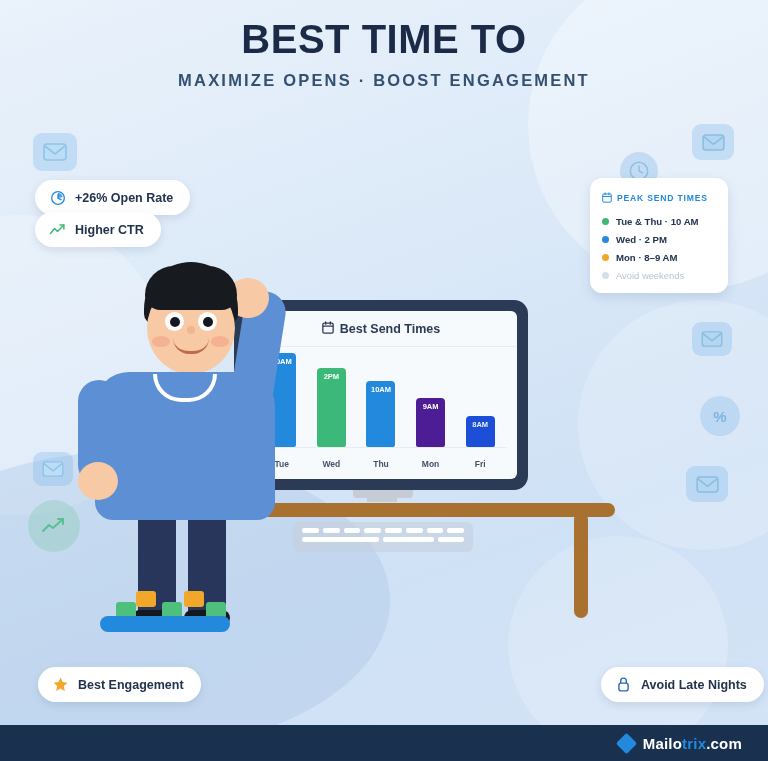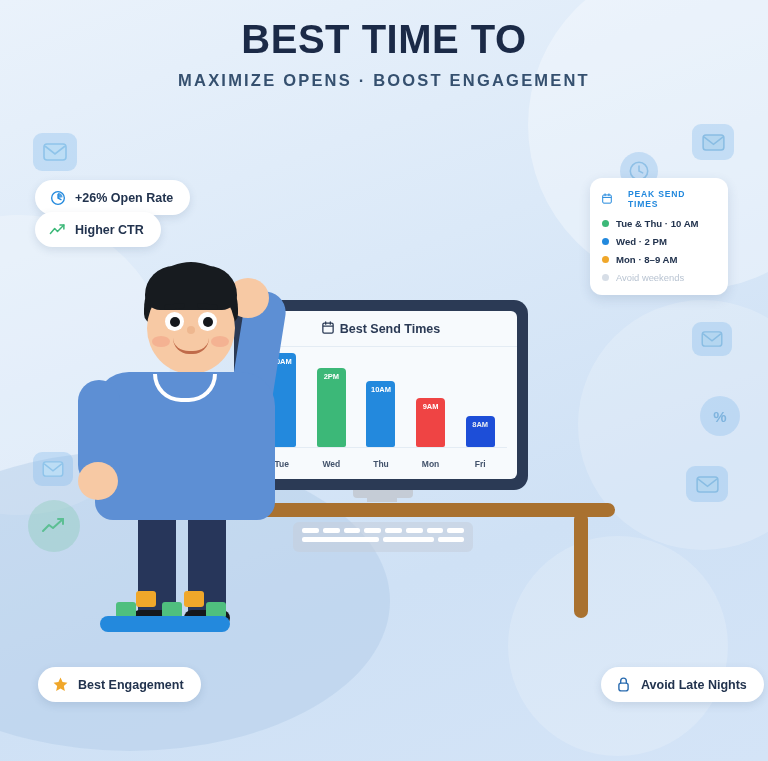--- a/index.html
+++ b/index.html
@@ -68,21 +68,21 @@
     display: flex; align-items: center; justify-content: center; }
   #pill-open-rate   { left: 35px;  top: 180px; }
   #pill-higher-ctr  { left: 35px;  top: 212px; }
   #pill-best-eng    { left: 38px;  top: 667px; }
   #pill-avoid-night { left: 601px; top: 667px; }
 
   
   #peak-card { position: absolute; left: 590px; top: 178px; width: 138px;
     background: #ffffff; border-radius: 12px; padding: 11px 12px 12px 12px;
     box-shadow: 0 4px 12px rgba(40,70,110,0.14); }
-  #peak-card-header { display: flex; align-items: center; gap: 16px;
+  #peak-card-header { display: flex; align-items: center; gap: 5px;
     margin-bottom: 9px; }
   #peak-card-title { font-size: 8.6px; font-weight: 700; letter-spacing: 0.8px;
     color: #2389dd; }
   .peak-row { display: flex; align-items: center; gap: 7px; margin-bottom: 7px; }
   .peak-row:last-child { margin-bottom: 0; }
   .peak-dot { width: 7px; height: 7px; border-radius: 50%; flex: 0 0 7px; }
   .peak-text { font-size: 9.6px; font-weight: 700; color: #22334e; }
   .peak-row.muted .peak-text { color: #b9c4d2; font-weight: 400; font-size: 9.4px; }
 
   
@@ -358,21 +358,21 @@
           <div class="bar" style="height:84%;background:#3cb878">
             <span class="bar-value">2PM</span>
           </div>
         </div>
         <div class="bar-col">
           <div class="bar" style="height:70%;background:#2389dd">
             <span class="bar-value">10AM</span>
           </div>
         </div>
         <div class="bar-col">
-          <div class="bar" style="height:52%;background:#ef4444">
+          <div class="bar" style="height:52%;background:#4c1d95">
             <span class="bar-value">9AM</span>
           </div>
         </div>
         <div class="bar-col">
           <div class="bar gray" style="height:33%;background:#1d4ed8">
             <span class="bar-value">8AM</span>
           </div>
         </div>
       </div>
 
@@ -429,14 +429,20 @@
     <div class="shoe" id="shoe-l"></div>
     <div class="shoe" id="shoe-r"></div>
     <div class="board-block" id="bb1"></div>
     <div class="board-block" id="bb2"></div>
     <div class="board-block" id="bb3"></div>
     <div class="board-block" id="bb4"></div>
     <div class="board-block" id="bb5"></div>
     <div id="skateboard"></div>
   </div>
 
+  <div id="footer">
+    <span id="footer-diamond"></span>
+    <span id="footer-brand">
+      <span class="brand-w">Mailo</span><span class="brand-a">trix</span><span class="brand-w">.com</span>
+    </span>
+  </div>
 
 </div>
 
 </body></html>

